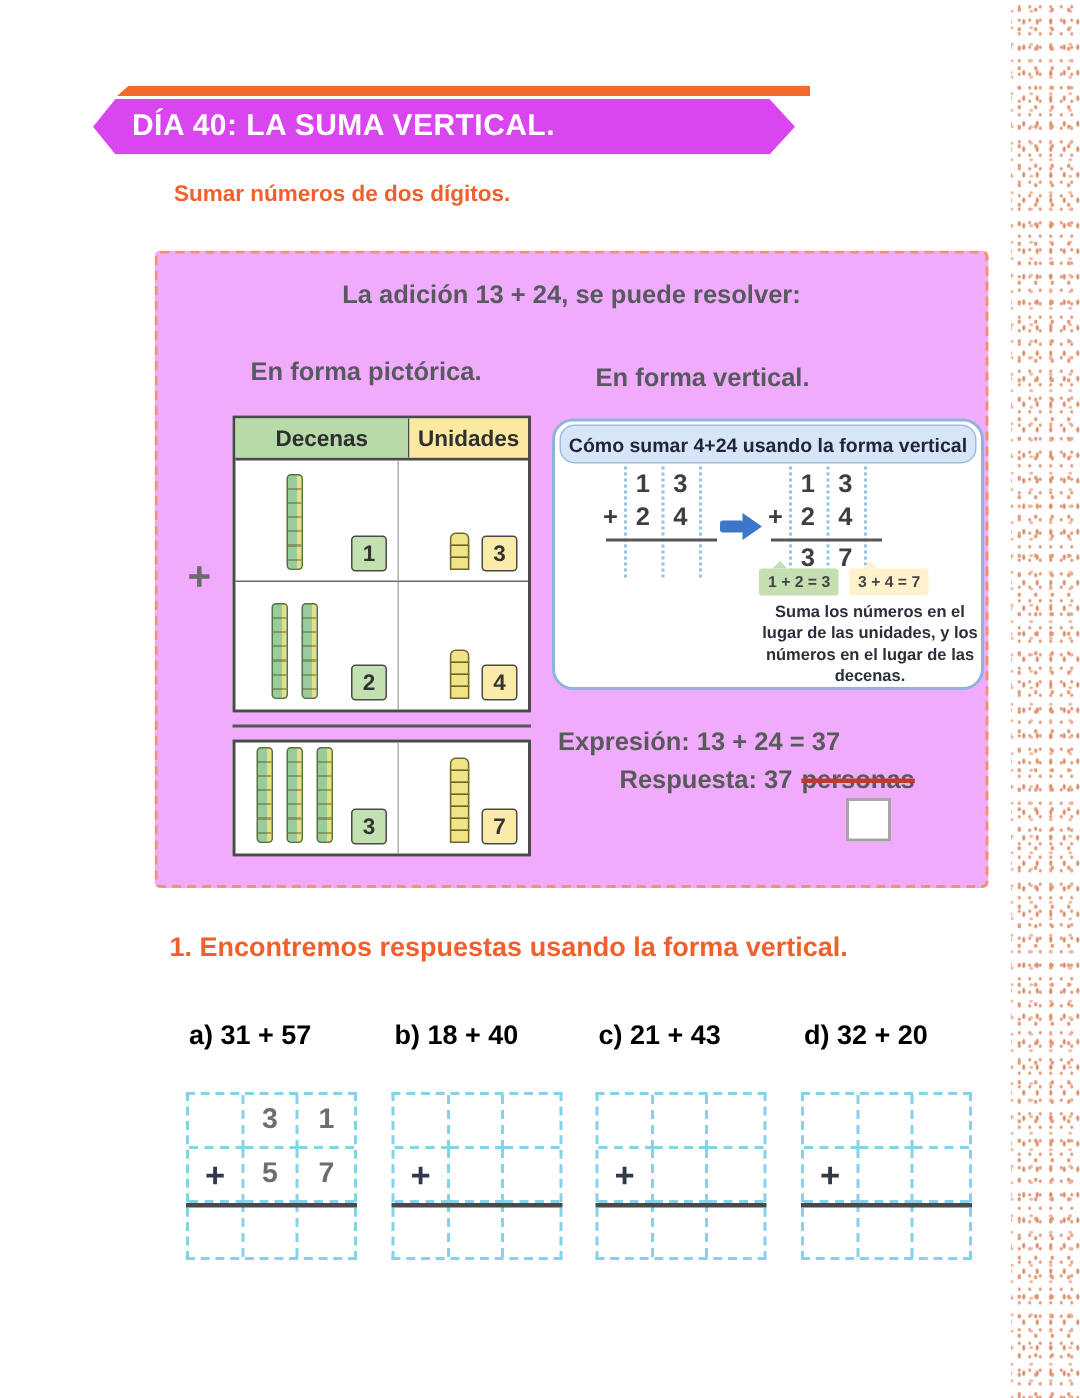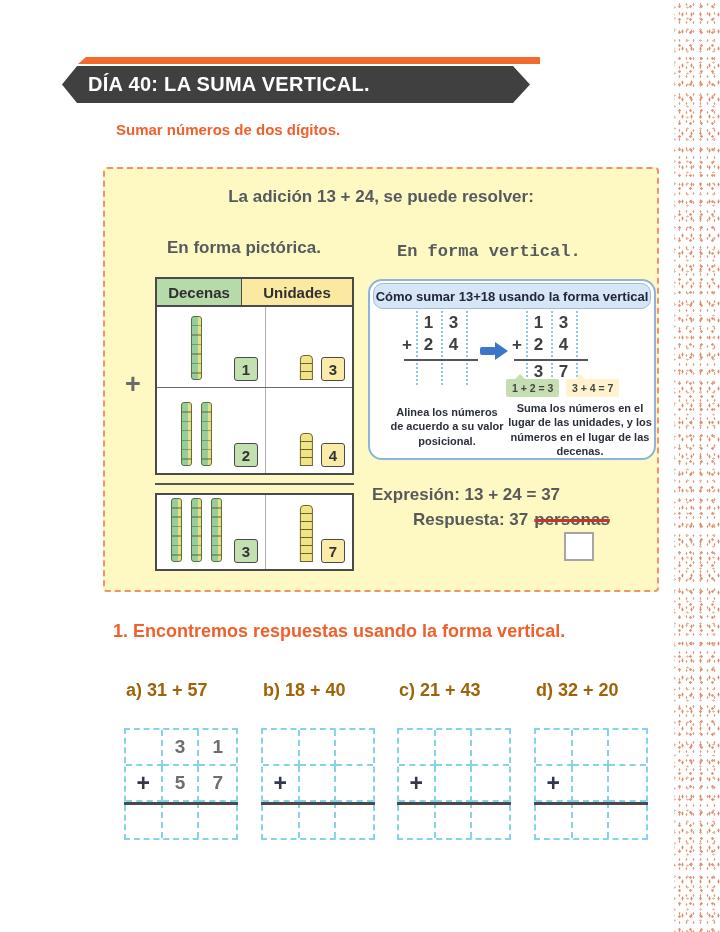--- a/index.html
+++ b/index.html
@@ -13,42 +13,42 @@
       radial-gradient(#e2997b 1px, transparent 1.4px),
       radial-gradient(#d98a66 0.8px, transparent 1.2px),
       radial-gradient(#efb9a0 1px, transparent 1.5px),
       radial-gradient(#e2997b 0.7px, transparent 1.1px);
     background-size:11px 13px, 9px 17px, 13px 11px, 7px 9px;
     background-position:0 0, 4px 6px, 7px 2px, 2px 9px;}
 
   
   .ribbon-fold{position:absolute;left:78px;top:57px;width:462px;height:7px;background:#f26a2c;
     clip-path:polygon(8px 0,100% 0,100% 100%,0 100%);}
-  .banner{position:absolute;left:62px;top:66px;width:468px;height:37px;background:#404040;
+  .banner{position:absolute;left:62px;top:66px;width:468px;height:37px;background:#d946ef;
     clip-path:polygon(15px 0, calc(100% - 17px) 0, 100% 50%, calc(100% - 17px) 100%, 15px 100%, 0 50%);
     display:flex;align-items:center;}
   .banner span{color:#fff;font-weight:700;font-size:20px;letter-spacing:.3px;padding-left:26px;}
 
   .subtitle{position:absolute;left:116px;top:121px;font-size:15px;font-weight:700;color:#f1602c;}
 
   
   .example-box{position:absolute;left:103px;top:167px;width:552px;height:421px;
-    border:2px dashed #f0926c;border-radius:4px;background:#fef9c3;}
+    border:2px dashed #f0926c;border-radius:4px;background:#f0abfc;}
   .ex-heading{position:absolute;left:0;right:0;top:18px;text-align:center;
     font-size:17px;font-weight:700;color:#565a5e;}
   .lab-pict{position:absolute;left:62px;top:69px;font-size:17px;font-weight:700;color:#565a5e;}
-  .lab-vert{position:absolute;left:292px;top:73px;font-size:17px;font-weight:700;color:#565a5e;font-family:Liberation Mono, monospace;}
+  .lab-vert{position:absolute;left:292px;top:73px;font-size:17px;font-weight:700;color:#565a5e;}
   .big-plus{position:absolute;left:20px;top:200px;font-size:27px;font-weight:700;color:#6a6a6a;}
 
   
   .ptable{position:absolute;left:50px;top:108px;width:199px;height:198px;
     border:2px solid #4a4a4a;box-sizing:border-box;background:#fff;}
   .phead{display:flex;height:28px;border-bottom:2px solid #4a4a4a;box-sizing:border-box;}
   .ph{display:flex;align-items:center;justify-content:center;font-size:15px;font-weight:600;color:#2f2f2f;box-sizing:border-box;}
-  .ph.dec{width:85px;background:#b6dba8;border-right:1.5px solid #4a4a4a;}
+  .ph.dec{width:116px;background:#b6dba8;border-right:1.5px solid #4a4a4a;}
   .ph.uni{flex:1;background:#fbe8a1;}
   .prow{display:flex;box-sizing:border-box;position:relative;}
   .prow.r1{height:81px;border-bottom:1.5px solid #6a6a6a;}
   .prow.r2{height:85px;}
   .pcell{position:relative;box-sizing:border-box;}
   .pcell.dec{width:109px;border-right:1px solid #b0b0b0;}
   .pcell.uni{flex:1;}
   .rods{position:absolute;left:0;right:30px;bottom:7px;display:flex;justify-content:center;gap:9px;align-items:flex-end;}
   .rod{width:11px;height:64px;border:1.5px solid #55723f;border-radius:3px;box-sizing:border-box;
     background-image:repeating-linear-gradient(180deg, transparent 0 8px, rgba(96,84,30,.45) 8px 9.5px),
@@ -101,21 +101,21 @@
 
   .expression{position:absolute;left:267px;top:316px;font-size:17px;font-weight:700;color:#58595b;}
   .answer{position:absolute;left:308px;top:341px;font-size:17px;font-weight:700;color:#58595b;}
   .answer .struck{margin-left:6px;text-decoration:line-through;text-decoration-color:#c0392b;text-decoration-thickness:3px;}
   .answer-square{position:absolute;left:459px;top:363px;width:30px;height:29px;
     border:2px solid #a6a6a6;box-sizing:border-box;background:#fff;}
 
   
   .ex-title{position:absolute;left:113px;top:621px;font-size:18px;font-weight:700;color:#f1602c;}
   .prob{position:absolute;width:114px;}
-  .prob .plabel{position:absolute;left:2px;top:0;font-size:18px;font-weight:700;color:#a16207;white-space:nowrap;text-align:right;}
+  .prob .plabel{position:absolute;left:2px;top:0;font-size:18px;font-weight:700;color:#000000;white-space:nowrap;text-align:right;}
   .vgrid{position:absolute;left:0;top:48px;width:114px;height:112px;border:2px dashed #85d2ea;
     box-sizing:border-box;display:grid;grid-template-columns:repeat(3,1fr);grid-template-rows:repeat(3,1fr);}
   .gc{border-right:2px dashed #85d2ea;border-bottom:2px dashed #85d2ea;box-sizing:border-box;
     display:flex;align-items:center;justify-content:center;font-size:19px;font-weight:700;color:#6d6e71;}
   .gc:nth-child(3n){border-right:none;}
   .gc:nth-child(n+7){border-bottom:none;}
   .gc.op{font-size:23px;color:#33374a;}
   .gline{position:absolute;left:-2px;right:-2px;top:72px;height:3px;background:#4a4a4a;}
   .p-a{left:124px;top:680px;} .p-b{left:261px;top:680px;} .p-c{left:397px;top:680px;} .p-d{left:534px;top:680px;}
 </style>
@@ -198,21 +198,21 @@
             <div class="unit"></div>
             <div class="unit"></div>
             <div class="unit"></div>
             <div class="unit"></div>
           </div>
         <div class="tag y">7</div>
       </div>
     </div>
 
     <div class="howto">
-      <div class="howto-head">Cómo sumar 13+18 usando la forma vertical</div>
+      <div class="howto-head">Cómo sumar 4+24 usando la forma vertical</div>
 
       <div class="msum msum-left">
         <div class="guide g1"></div>
         <div class="guide g2"></div>
         <div class="guide g3"></div>
         <div class="mrow r1">
           <span class="d t">1</span>
           <span class="d u">3</span>
         </div>
         <div class="mrow r2">
@@ -248,21 +248,20 @@
         <div class="mline"></div>
         <div class="mrow r3">
           <span class="d t">3</span>
           <span class="d u">7</span>
         </div>
       </div>
 
       <div class="note gn">1 + 2 = 3</div>
       <div class="note yn">3 + 4 = 7</div>
 
-      <div class="cap cap-left">Alinea los números de acuerdo a su valor posicional.</div>
       <div class="cap cap-right">Suma los números en el lugar de las unidades, y los números en el lugar de las decenas.</div>
     </div>
 
     <div class="expression">Expresión: 13 + 24 = 37</div>
     <div class="answer">
       <span>Respuesta: 37</span><span class="struck">personas</span>
     </div>
     <div class="answer-square"></div>
   </div>
 

